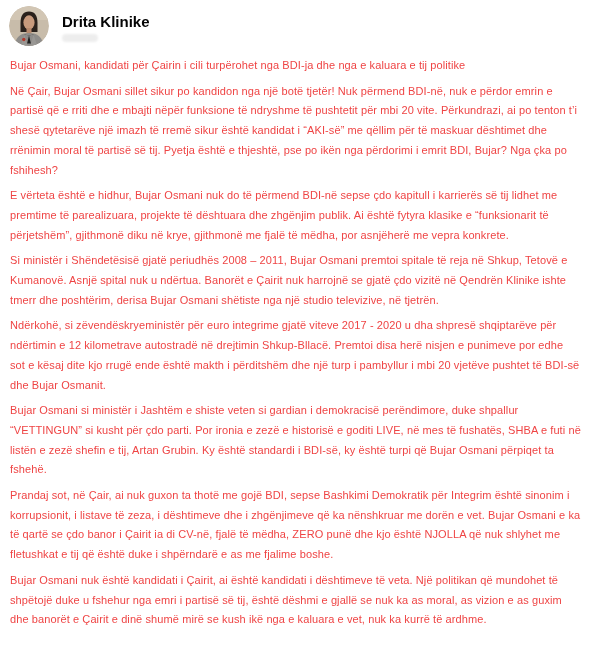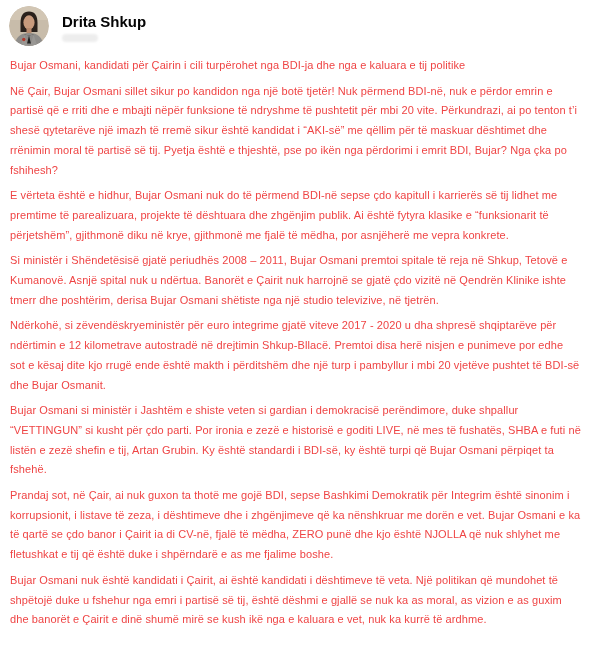--- a/index.html
+++ b/index.html
@@ -80,21 +80,21 @@
           <rect x="17.5" y="22" width="5" height="6" fill="#b88a6e"></rect>
           <path d="M5.5 40 q1.5-13 14.5-13 q13 0 14.5 13 z" fill="#8f8d8a"></path>
           <path d="M15.5 28.5 l4.5 1 l4.5-1 l-2.5 9 l-4 0 z" fill="#1f1f1f"></path>
           <path d="M15.5 28.5 l4.5 1 l-2.5 10.5 l-5.5-1 z" fill="#9a9895" opacity="0.9"></path>
           <path d="M24.5 28.5 l-4.5 1 l2.5 10.5 l5.5-1 z" fill="#9a9895" opacity="0.9"></path>
           <circle cx="14.8" cy="33.5" r="1.7" fill="#b03a2e"></circle>
         </g>
       </svg>
     </div>
     <div class="header-meta">
-      <div class="author-name">Drita Shkup</div>
+      <div class="author-name">Drita Klinike</div>
       <div class="timestamp-blur"></div>
     </div>
   </div>
 
   <div class="post-text">
     <p>Bujar Osmani, kandidati për Çairin i cili turpërohet nga BDI-ja dhe nga e kaluara e tij politike</p>
     <p>Në Çair, Bujar Osmani sillet sikur po kandidon nga një botë tjetër! Nuk përmend BDI-në, nuk e përdor emrin e partisë që e rriti dhe e mbajti nëpër funksione të ndryshme të pushtetit për mbi 20 vite. Përkundrazi, ai po tenton t’i shesë qytetarëve një imazh të rremë sikur është kandidat i “AKI-së” me qëllim për të maskuar dështimet dhe rrënimin moral të partisë së tij. Pyetja është e thjeshtë, pse po ikën nga përdorimi i emrit BDI, Bujar? Nga çka po fshihesh?</p>
     <p>E vërteta është e hidhur, Bujar Osmani nuk do të përmend BDI-në sepse çdo kapitull i karrierës së tij lidhet me premtime të parealizuara, projekte të dështuara dhe zhgënjim publik. Ai është fytyra klasike e “funksionarit të përjetshëm”, gjithmonë diku në krye, gjithmonë me fjalë të mëdha, por asnjëherë me vepra konkrete.</p>
     <p>Si ministër i Shëndetësisë gjatë periudhës 2008 – 2011, Bujar Osmani premtoi spitale të reja në Shkup, Tetovë e Kumanovë. Asnjë spital nuk u ndërtua. Banorët e Çairit nuk harrojnë se gjatë çdo vizitë në Qendrën Klinike ishte tmerr dhe poshtërim, derisa Bujar Osmani shëtiste nga një studio televizive, në tjetrën.</p>
     <p>Ndërkohë, si zëvendëskryeministër për euro integrime gjatë viteve 2017 - 2020 u dha shpresë shqiptarëve për ndërtimin e 12 kilometrave autostradë në drejtimin Shkup-Bllacë. Premtoi disa herë nisjen e punimeve por edhe sot e kësaj dite kjo rrugë ende është makth i përditshëm dhe një turp i pambyllur i mbi 20 vjetëve pushtet të BDI-së dhe Bujar Osmanit.</p>

